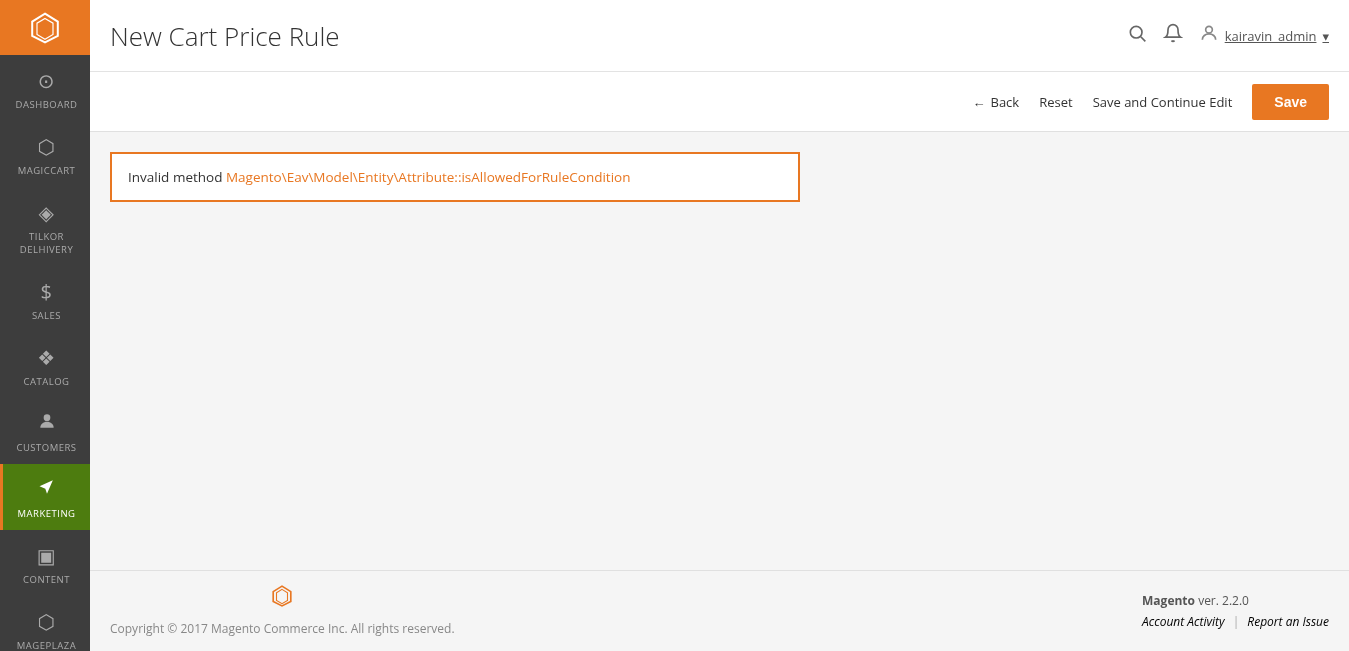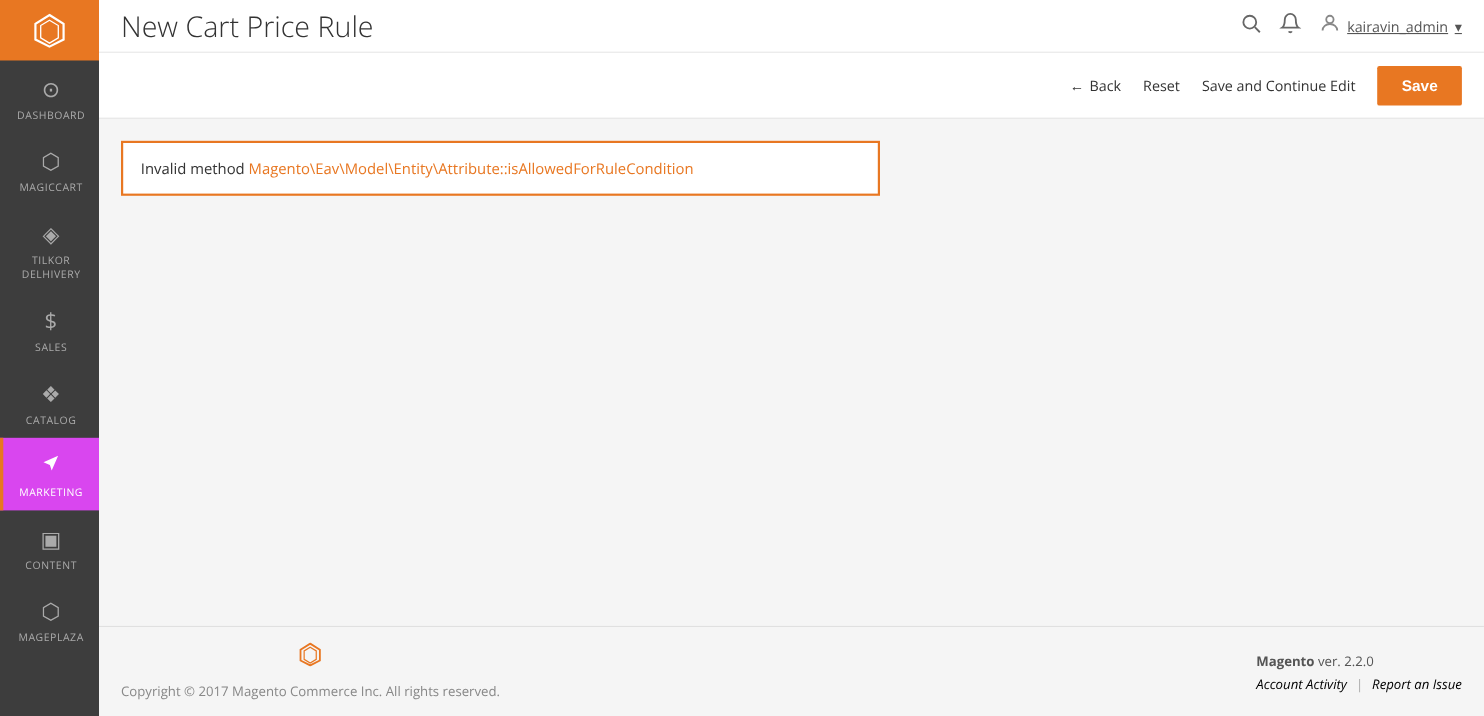--- a/index.html
+++ b/index.html
@@ -34,38 +34,38 @@
       flex-direction: column;
       align-items: center;
       cursor: pointer;
       color: #aaa;
       font-size: 10px;
       text-transform: uppercase;
       letter-spacing: 0.5px;
       border-left: 3px solid transparent;
       user-select: none;
     }
-    .sidebar-item.active { color: #fff; background: #d946ef; border-left: 3px solid #e87722; }
+    .sidebar-item.active { color: #fff; background: #4d7c0f; border-left: 3px solid #e87722; }
     .sidebar-item .icon { font-size: 20px; margin-bottom: 4px; }
     .sidebar-item .label { font-size: 9.5px; text-align: center; }
 
     
     .main {
       flex: 1;
       display: flex;
       flex-direction: column;
       overflow: hidden;
     }
 
     
     .top-bar {
       background: #fff;
       border-bottom: 1px solid #e3e3e3;
       padding: 0 20px;
-      height: 48px;
+      height: 72px;
       display: flex;
       align-items: center;
       justify-content: space-between;
       flex-shrink: 0;
     }
     .page-title {
       font-size: 26px;
       color: #333;
       font-weight: 300;
     }
@@ -213,20 +213,29 @@
     <span class="icon">◈</span>
     <span class="label">TILKOR<br>DELHIVERY</span>
   </div>
   <div class="sidebar-item">
     <span class="icon">$</span>
     <span class="label">SALES</span>
   </div>
   <div class="sidebar-item">
     <span class="icon">❖</span>
     <span class="label">CATALOG</span>
+  </div>
+  <div class="sidebar-item">
+    <span class="icon">
+      <svg width="20" height="20" viewBox="0 0 24 24" fill="#aaa">
+          <circle cx="12" cy="8" r="4"></circle>
+          <path d="M4 20c0-4 3.6-7 8-7s8 3 8 7"></path>
+        </svg>
+    </span>
+    <span class="label">CUSTOMERS</span>
   </div>
   <div class="sidebar-item active">
     <span class="icon">
       <svg width="20" height="20" viewBox="0 0 24 24" fill="#fff">
           <path d="M3 11l16-7-7 16-2-6z"></path>
         </svg>
     </span>
     <span class="label" style="color:#fff;">MARKETING</span>
   </div>
   <div class="sidebar-item">

